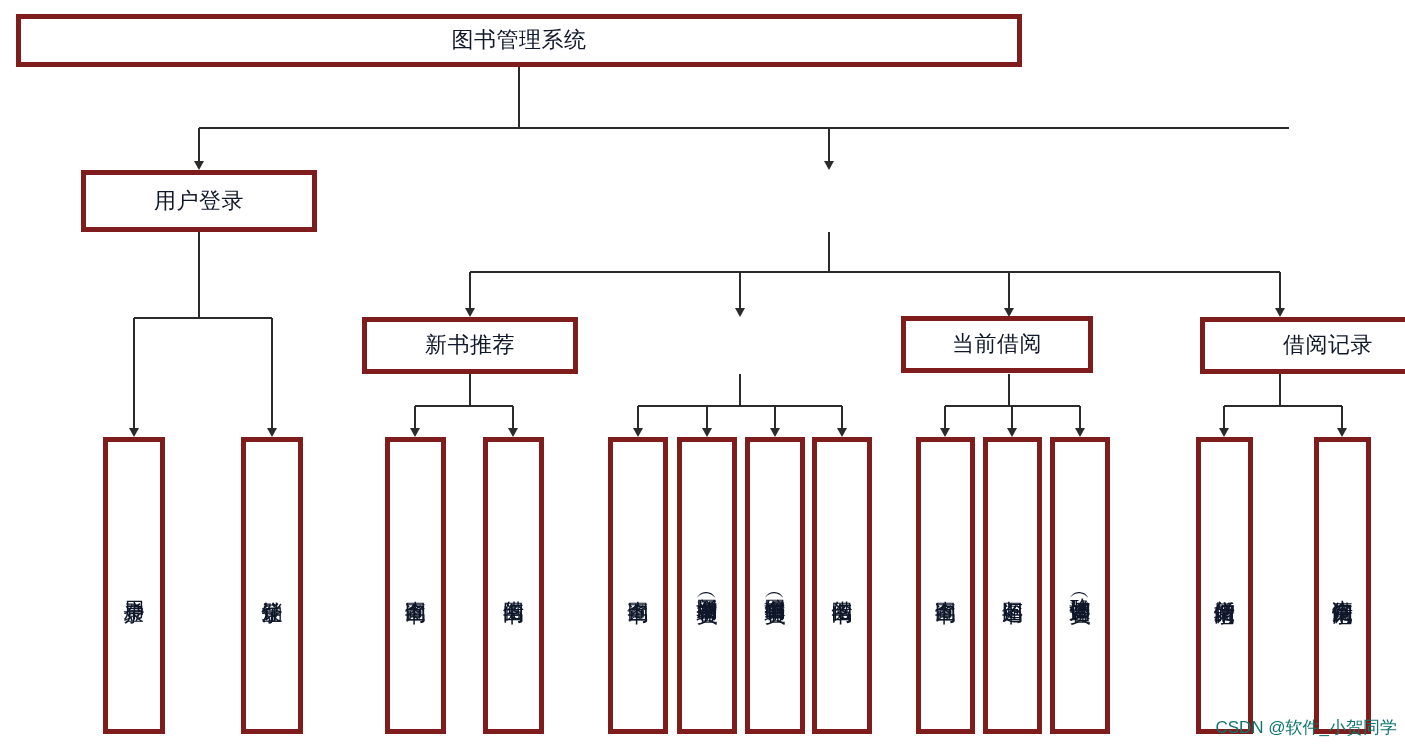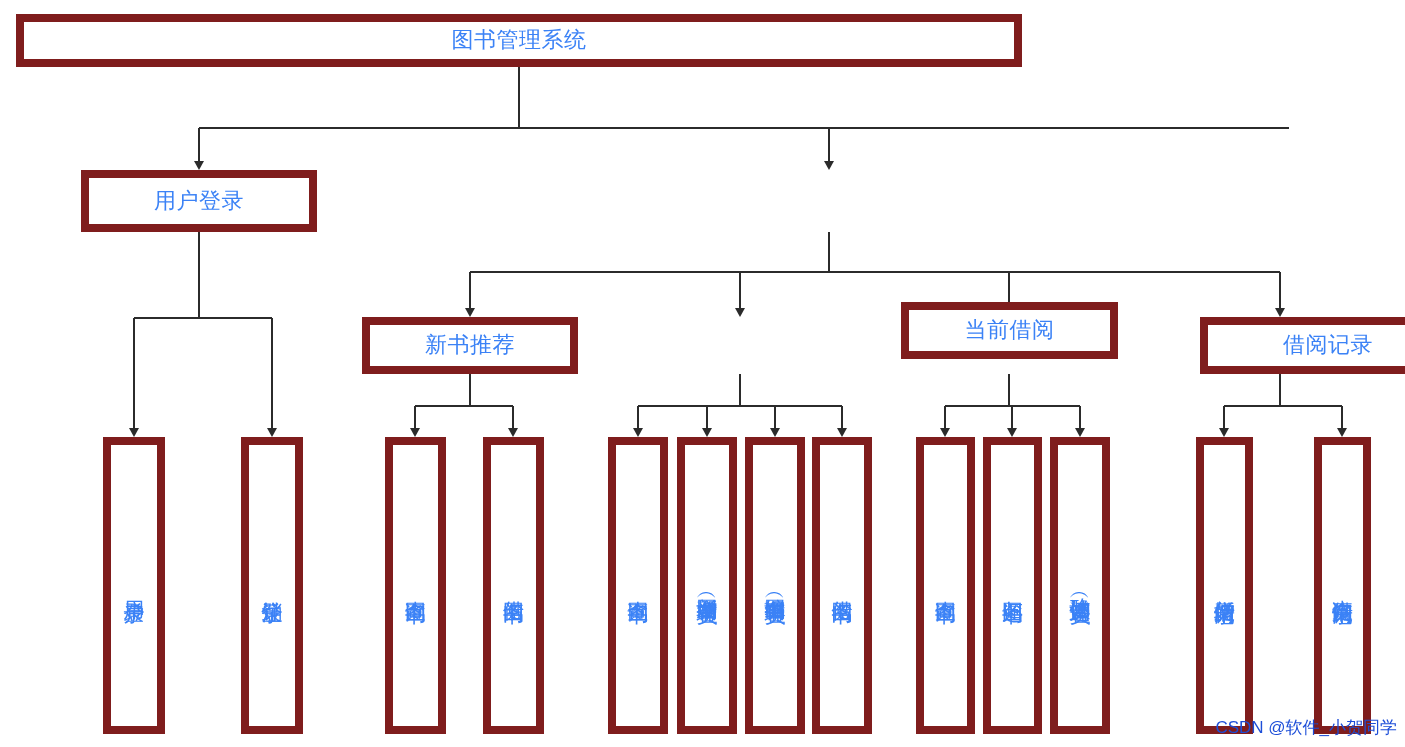--- a/index.html
+++ b/index.html
@@ -18,26 +18,26 @@
   #links {
     position: absolute;
     left: 0;
     top: 0;
     width: 1405px;
     height: 747px;
   }
   .node {
     position: absolute;
     box-sizing: border-box;
-    border: 8px solid #7f1d1d;
+    border: 5px solid #7f1d1d;
     background: #ffffff;
     display: flex;
     align-items: center;
     justify-content: center;
-    color: #3b82f6;
+    color: #0f172a;
     z-index: 2;
   }
   .node-label {
     display: block;
     line-height: 1.12;
     letter-spacing: 0.5px;
     white-space: pre;
   }
   .h-node .node-label {
     font-size: 22px;
@@ -53,21 +53,21 @@
     text-orientation: upright;
     text-align: center;
     line-height: 1.05;
     letter-spacing: 1px;
   }
   #watermark {
     position: absolute;
     right: 8px;
     bottom: 8px;
     font-size: 17px;
-    color: #1d4ed8;
+    color: #0f766e;
     z-index: 5;
     white-space: pre;
     font-family: "Liberation Sans", "DejaVu Sans", sans-serif;
   }
 </style>
 </head>
 <body>
 
 <div id="canvas">
 
@@ -125,21 +125,21 @@
     <span class="node-label">图书管理系统</span>
   </div>
 
   <div class="node h-node" style="left:81px; top:170px; width:236px; height:62px;">
     <span class="node-label">用户登录</span>
   </div>
 
   <div class="node h-node" style="left:362px; top:317px; width:216px; height:57px;align-items:center;">
     <span class="node-label">新书推荐</span>
   </div>
-  <div class="node h-node" style="left:901px; top:302px; width:217px; height:57px;">
+  <div class="node h-node" style="left:901px; top:316px; width:192px; height:57px;">
     <span class="node-label">当前借阅</span>
   </div>
   <div class="node h-node" style="left:1200px; top:317px; width:256px; height:57px;">
     <span class="node-label">借阅记录</span>
   </div>
 
   <div class="node v-node" style="left:103px; top:437px; width:62px; height:297px;">
     <span class="node-label">用户登录</span>
   </div>
   <div class="node v-node" style="left:241px; top:437px; width:62px; height:297px;">

